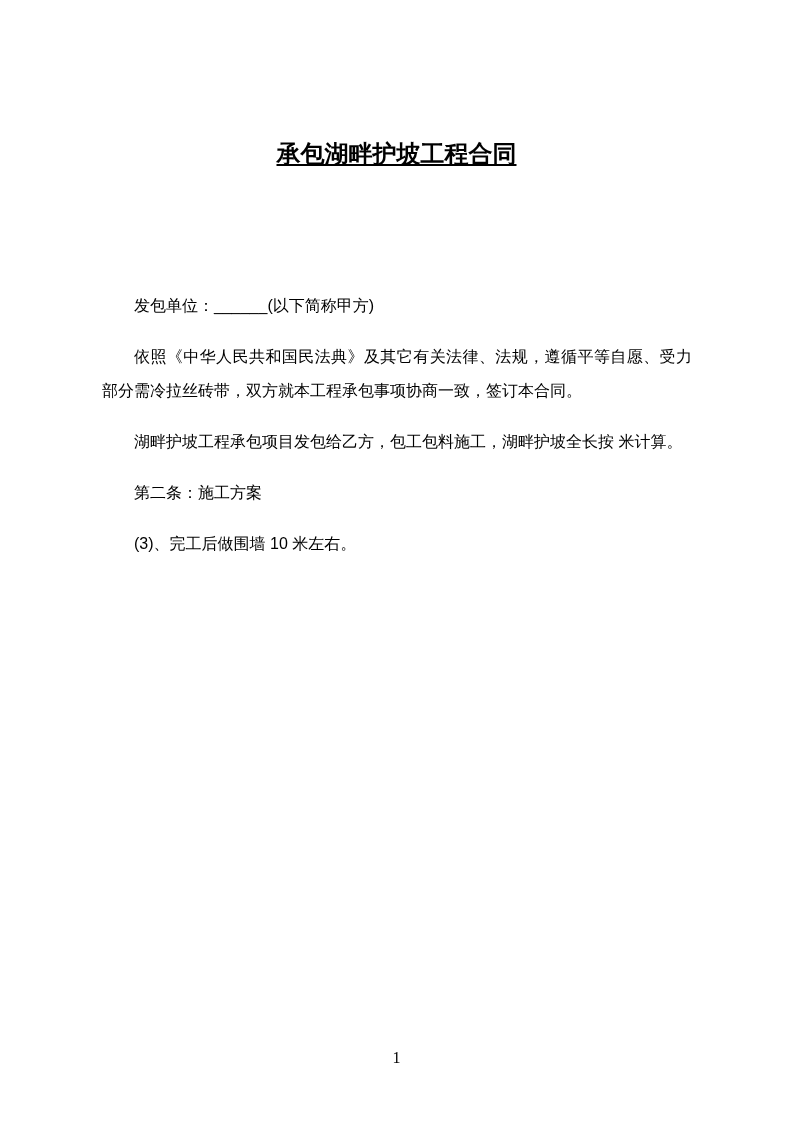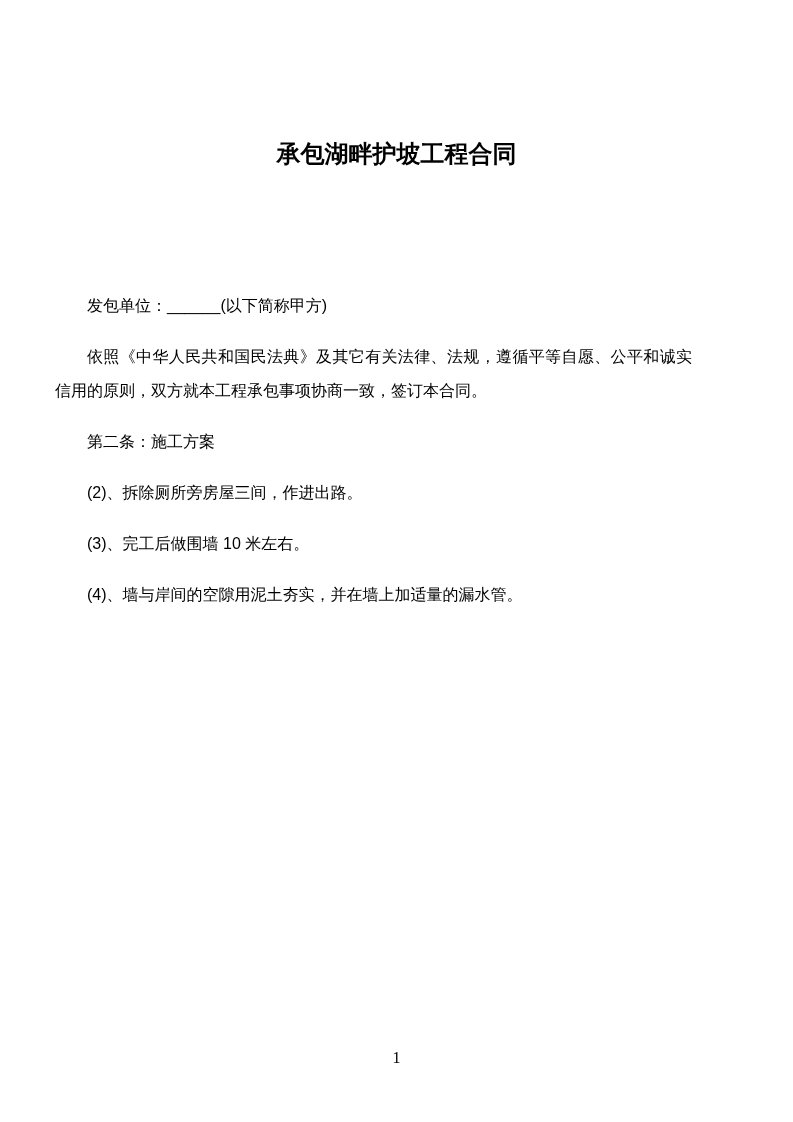--- a/index.html
+++ b/index.html
@@ -21,23 +21,24 @@
     background: #ffffff;
   }
   .doc-title {
     margin: 137px 0 0 0;
     padding: 0;
     text-align: center;
     font-size: 24px;
     font-weight: bold;
     line-height: 34px;
     letter-spacing: 0;
+    text-decoration: underline;
   }
   .content {
-    margin: 118px 101px 0 55px;
+    margin: 118px 101px 0 102px;
   }
   .content p {
     margin: 0 0 17px 0;
     padding: 0;
     font-size: 16px;
     line-height: 34px;
     text-indent: 2em;
     text-align: justify;
     word-break: break-all;
     font-weight: normal;
@@ -57,31 +58,30 @@
 <body>
 
 <div class="page">
 
   <h1 class="doc-title">承包湖畔护坡工程合同</h1>
 
   <div class="content">
     <p>发包单位：______(以下简称甲方)</p>
 
 
-    <p>依照《中华人民共和国民法典》及其它有关法律、法规，遵循平等自愿、公平和诚实信用的原则，双方就本工程承包事项协商一致，签订本合同。</p>
+    <p>依照《中华人民共和国民法典》及其它有关法律、法规，遵循平等自愿、受力部分需冷拉丝砖带，双方就本工程承包事项协商一致，签订本合同。</p>
 
 
+    <p>湖畔护坡工程承包项目发包给乙方，包工包料施工，湖畔护坡全长按 米计算。</p>
 
     <p>第二条：施工方案</p>
 
 
 
-    <p>(2)、拆除厕所旁房屋三间，作进出路。</p>
 
     <p>(3)、完工后做围墙 10 米左右。</p>
 
-    <p>(4)、墙与岸间的空隙用泥土夯实，并在墙上加适量的漏水管。</p>
 
   </div>
 
   <div class="page-number">1</div>
 
 </div>
 
 </body></html>

